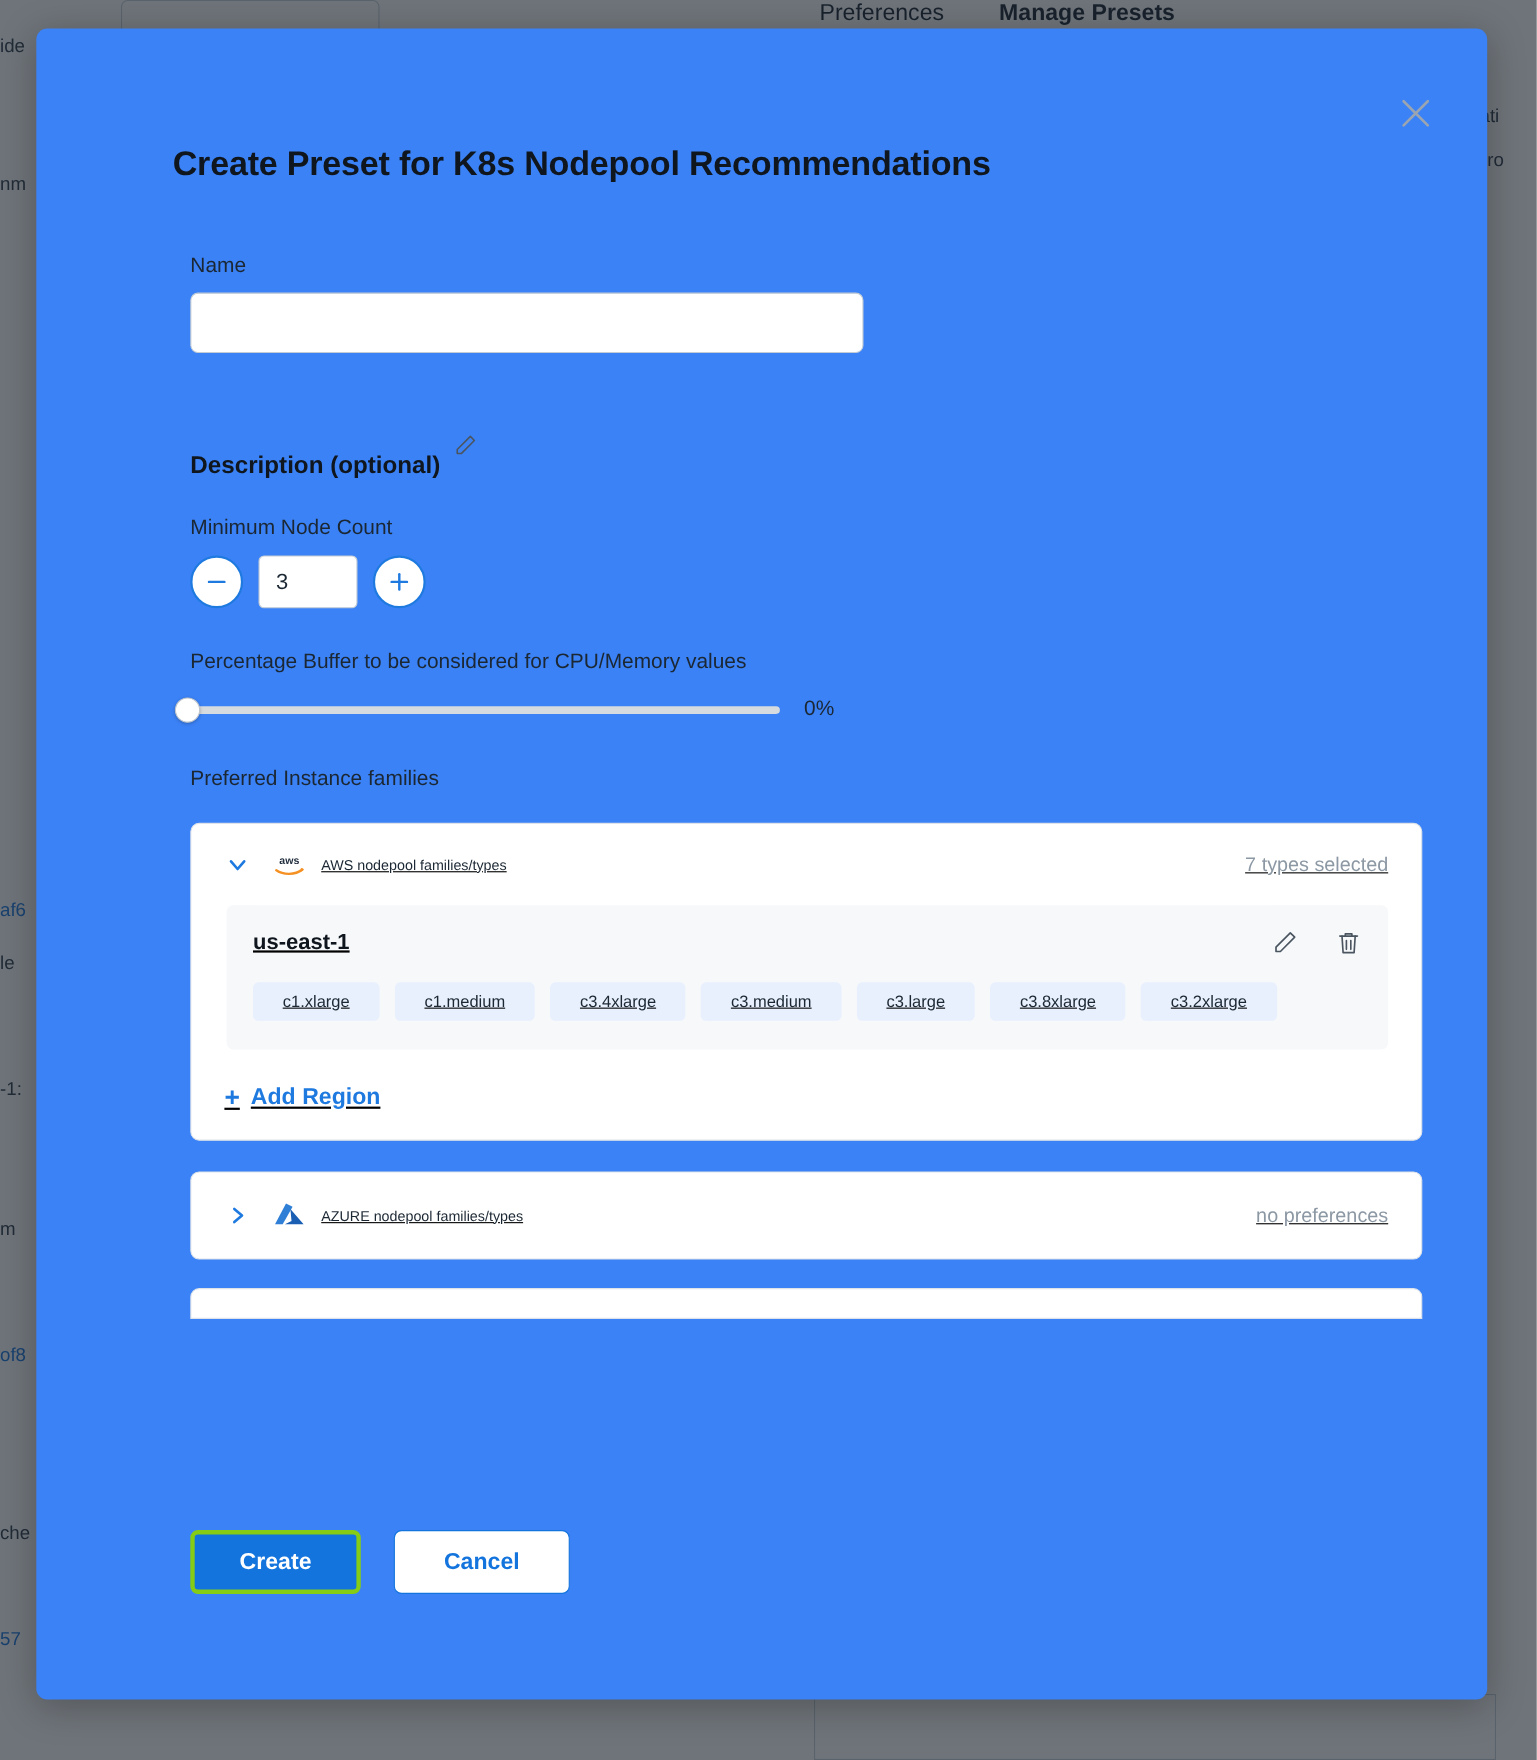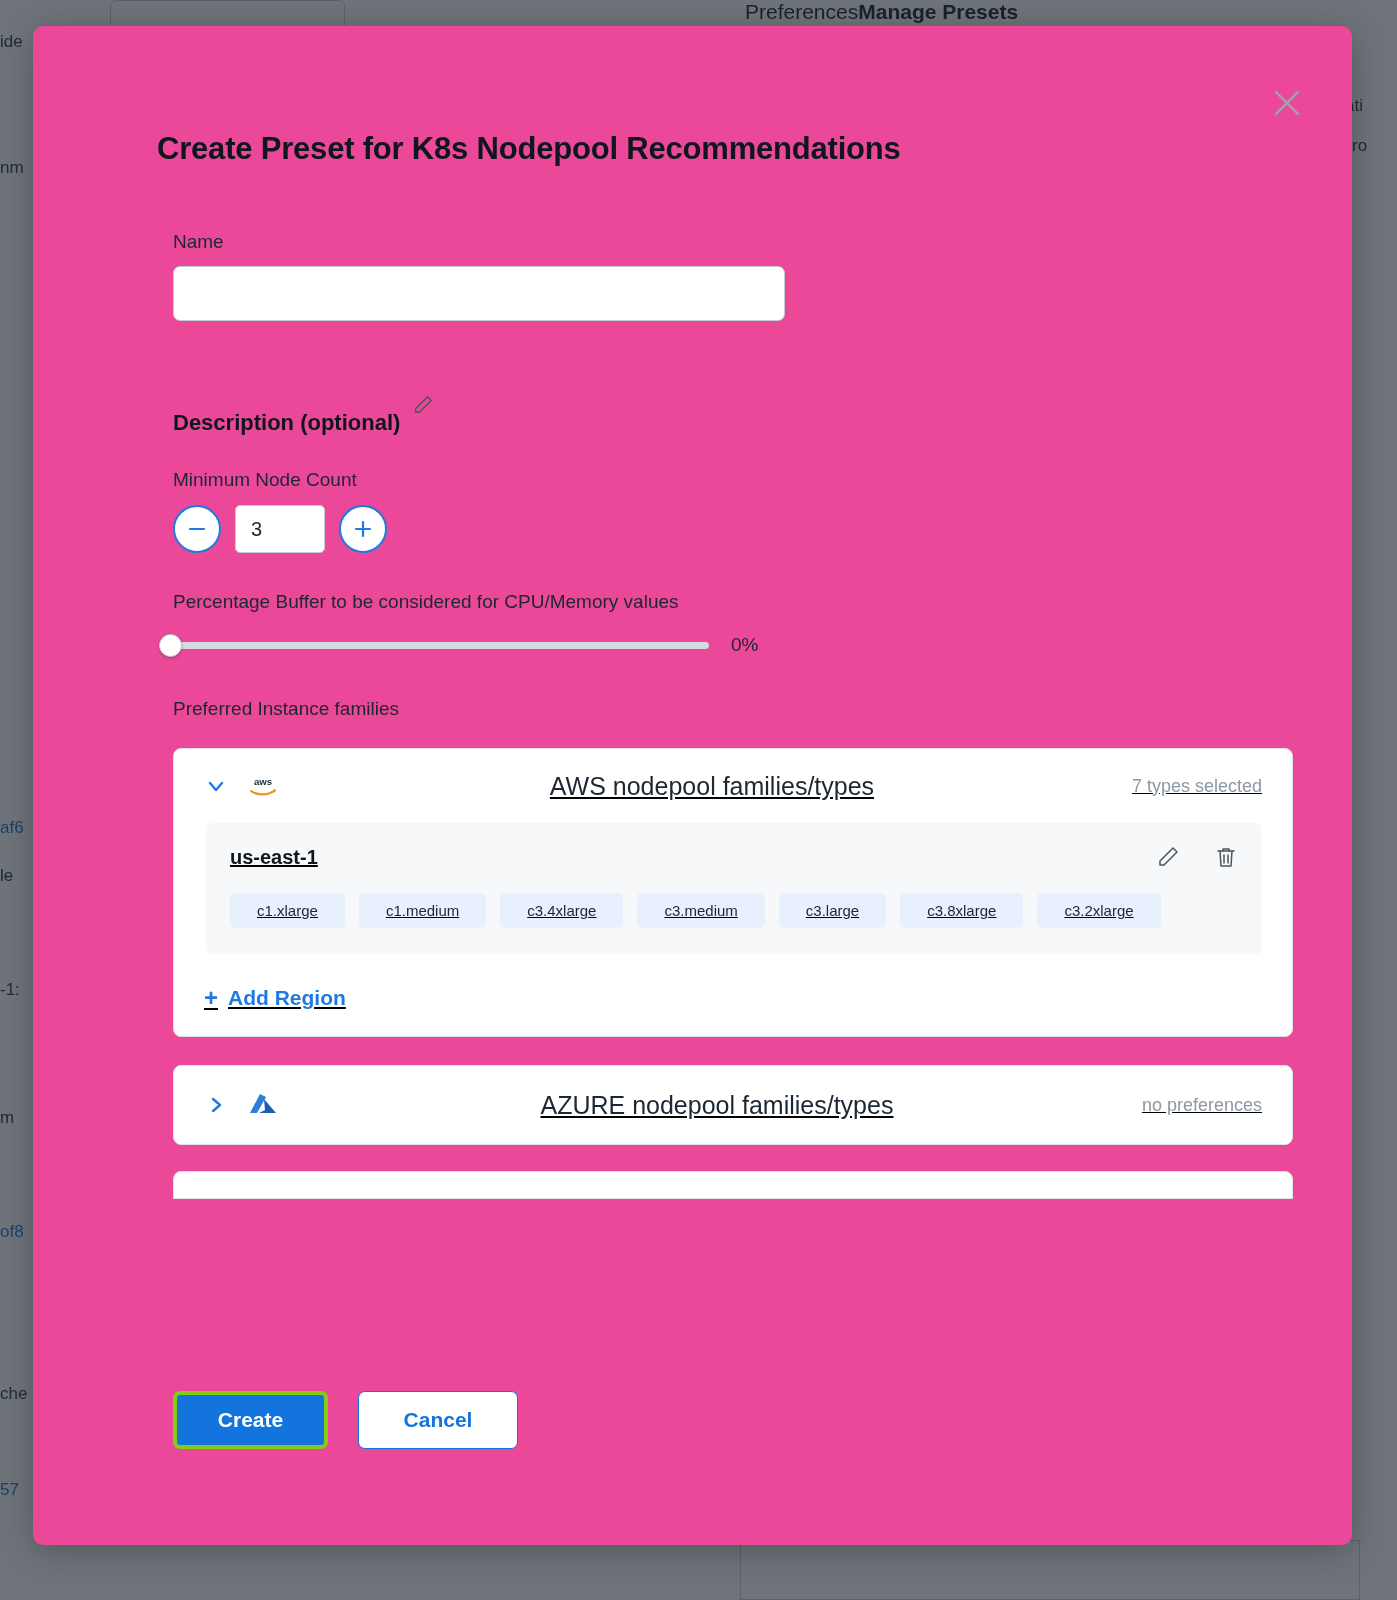--- a/index.html
+++ b/index.html
@@ -29,20 +29,21 @@
     position: absolute;
     left: 710px; top: 0;
     width: 687px; height: 1600px;
     background: #ffffff;
   }
   .bg-tabs {
     position: absolute;
     top: 0px;
     left: 745px;
     display: flex;
+    gap: 50px;
     font-size: 21px;
     color: #1b2733;
   }
   .bg-tab { padding-top: 0px; }
   .bg-tab.active { font-weight: bold; }
   .bg-text {
     position: absolute;
     font-size: 17px;
     color: #33404d;
     white-space: nowrap;
@@ -62,21 +63,21 @@
     background: rgba(23, 31, 40, 0.62);
   }
 
   
   #modal {
     position: absolute;
     left: 33px;
     top: 26px;
     width: 1319px;
     height: 1519px;
-    background: #ec4899;
+    background: #3b82f6;
     border-radius: 10px;
     box-shadow: 0 6px 34px rgba(0,0,0,0.25);
     overflow: hidden;
   }
   .modal-close {
     position: absolute;
     top: 60px;
     right: 48px;
     width: 34px;
     height: 34px;
@@ -240,24 +241,23 @@
   }
   .prov-logo {
     width: 34px;
     height: 26px;
     display: flex;
     align-items: center;
     justify-content: center;
     margin-right: 12px;
   }
   .prov-name {
-    font-size: 25px;
+    font-size: 13px;
     color: #1b2733;
     flex: 1;
-    text-align: center;
   }
   .prov-status {
     font-size: 18px;
     color: #8c98a4;
   }
 
   .region-block {
     margin: 0 30px 6px 32px;
     background: #f6f8fa;
     border-radius: 6px;

